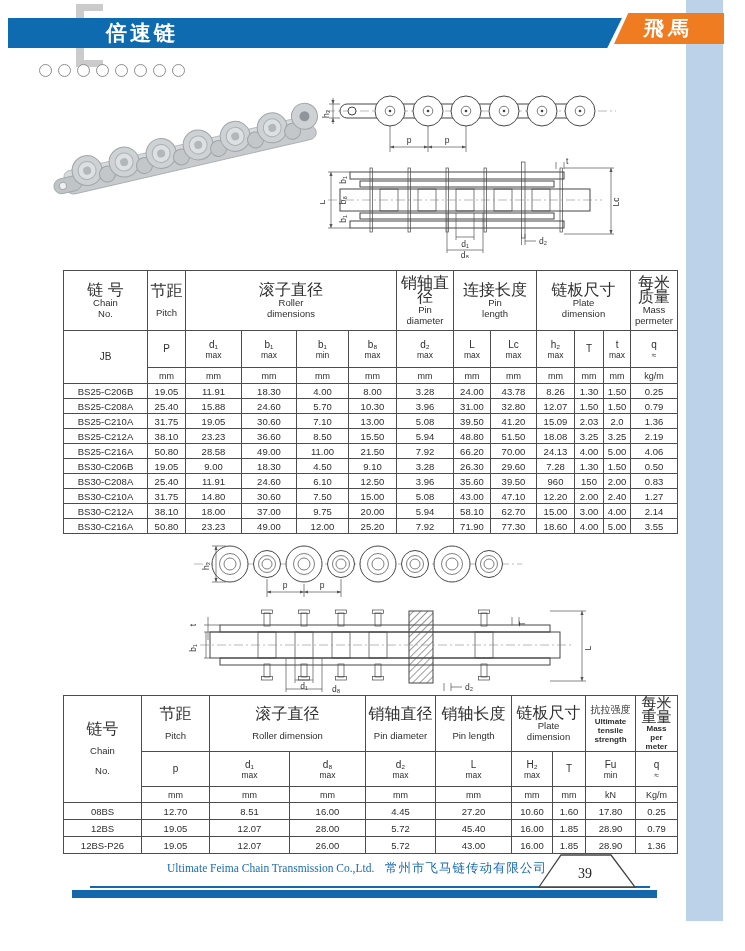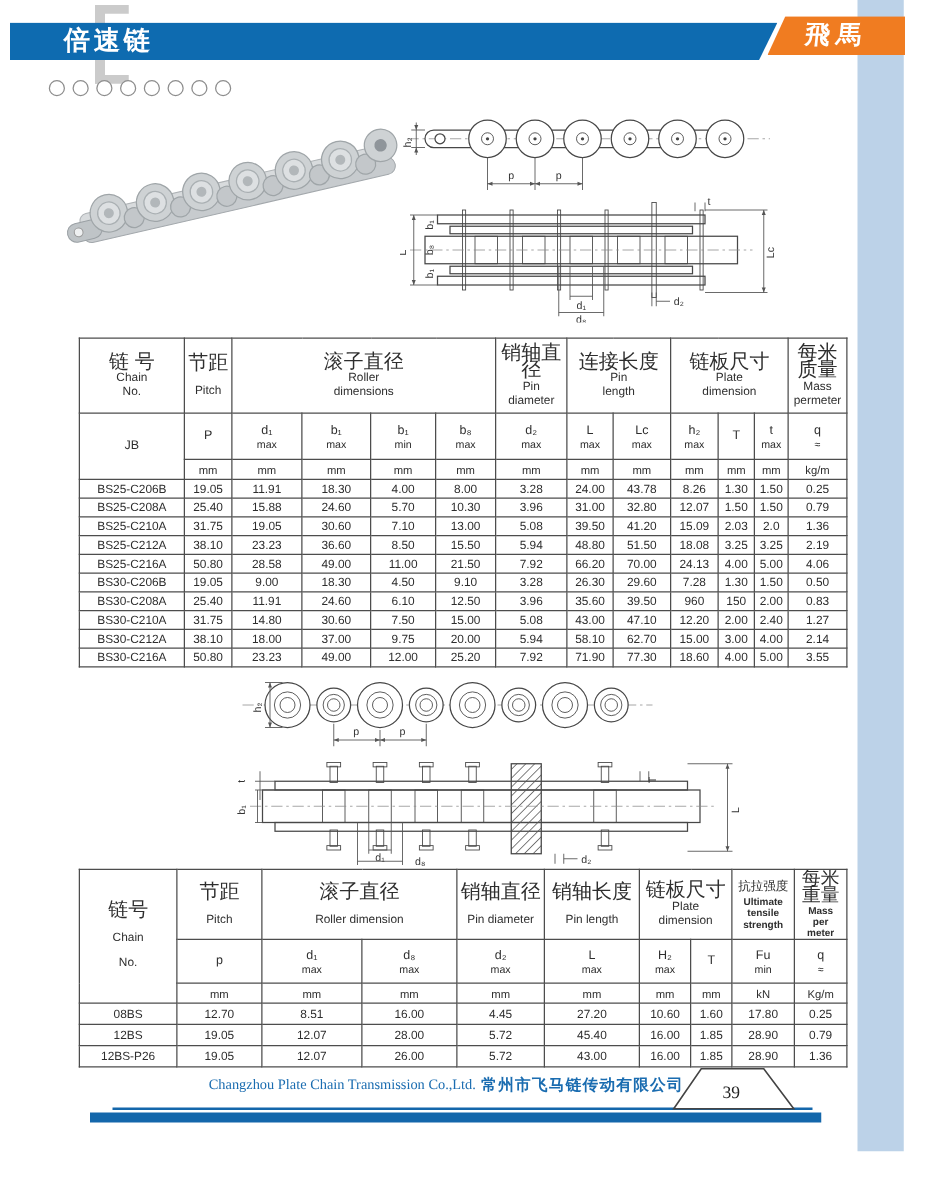--- a/index.html
+++ b/index.html
@@ -6,21 +6,21 @@
   .page{position:relative;width:745px;height:951px;background:#ffffff;overflow:hidden;
         font-family:"Liberation Sans","DejaVu Sans",sans-serif;color:#2e2e2e;}
   
   .side-bar{position:absolute;left:686px;top:0;width:37px;height:921px;background:#bcd2e8;}
   
   .bracket-v{position:absolute;left:76px;top:4px;width:8px;height:63px;background:#cbcbcb;}
   .bracket-arm{position:absolute;left:76px;width:27px;height:7px;background:#cbcbcb;}
   .banner{position:absolute;left:8px;top:18px;width:614px;height:30px;background:#0e6bb0;
           clip-path:polygon(0 0,100% 0,97.6% 100%,0 100%);}
   .banner-title{color:#fff;font-size:21px;font-weight:bold;letter-spacing:3px;
-                line-height:30px;padding-left:43px;}
+                line-height:30px;padding-left:98px;}
   .logo{position:absolute;left:614px;top:13px;width:110px;height:31px;background:#f07c21;
         clip-path:polygon(13% 0,100% 0,100% 100%,0 100%);}
   .logo-text{color:#fff;font-weight:bold;font-size:20px;text-align:center;line-height:30px;
              letter-spacing:5px;transform:skewX(-6deg);}
   .subtitle{position:absolute;left:97px;top:49px;width:555px;font-family:"Liberation Serif","DejaVu Serif",serif;
             font-size:13px;white-space:nowrap;overflow:hidden;}
   .sub-bold{font-weight:bold;color:#222;}
   .sub-rest{color:#777;margin-left:4px;}
   .sub-dots{color:#666;font-size:12px;letter-spacing:3px;margin-left:8px;}
   .rings{position:absolute;left:39px;top:64px;display:flex;gap:6px;}
@@ -47,21 +47,21 @@
   
   .ln{fill:none;stroke:#474747;stroke-width:1;}
   .lnf{fill:#fff;stroke:#474747;stroke-width:1;}
   .thin{fill:none;stroke:#474747;stroke-width:.7;}
   .cl{stroke:#8a8a8a;stroke-width:.6;stroke-dasharray:9 3 2 3;fill:none;}
   .dim{stroke:#555;stroke-width:.7;fill:none;}
   .dt{font-size:8.5px;fill:#333;font-family:"Liberation Sans","DejaVu Sans",sans-serif;}
   
   .f-en{position:absolute;left:167px;top:862px;font-family:"Liberation Serif","DejaVu Serif",serif;
         font-size:11.5px;color:#1a6cb0;}
-  .f-cn{position:absolute;left:385px;top:860px;font-size:12.5px;font-weight:bold;color:#1a6cb0;letter-spacing:1px;}
+  .f-cn{position:absolute;left:385px;top:860px;font-size:12.5px;font-weight:normal;color:#1a6cb0;letter-spacing:1px;}
   .f-line-thin{position:absolute;left:90px;top:886px;width:560px;height:1.5px;background:#1467ab;}
   .f-line-thick{position:absolute;left:72px;top:890px;width:585px;height:8px;background:#1467ab;}
   .pagenum-wrap{position:absolute;left:533px;top:852px;width:112px;height:36px;}
   .pn-text{font-family:"Liberation Serif","DejaVu Serif",serif;font-size:14px;fill:#222;}
 </style>
 </head>
 <body>
 
 <div class="page">
 
@@ -732,21 +732,21 @@
           <td>5.72</td>
           <td>43.00</td>
           <td>16.00</td>
           <td>1.85</td>
           <td>28.90</td>
           <td>1.36</td>
         </tr>
       </tbody>
   </table>
 
-  <div class="f-en">Changzhou Plate Chain Transmission Co.,Ltd.</div>
+  <div class="f-en">Ultimate Feima Chain Transmission Co.,Ltd.</div>
   <div class="f-cn">常州市飞马链传动有限公司</div>
   <div class="f-line-thin"></div>
   <div class="f-line-thick"></div>
   <svg class="pagenum-wrap" viewBox="0 0 112 36">
     <polygon points="6,35 28,3 78,3 102,35" fill="#ffffff" stroke="#444" stroke-width="1.3"></polygon>
     <text class="pn-text" x="52" y="26" text-anchor="middle">39</text>
   </svg>
 
 </div>
 

